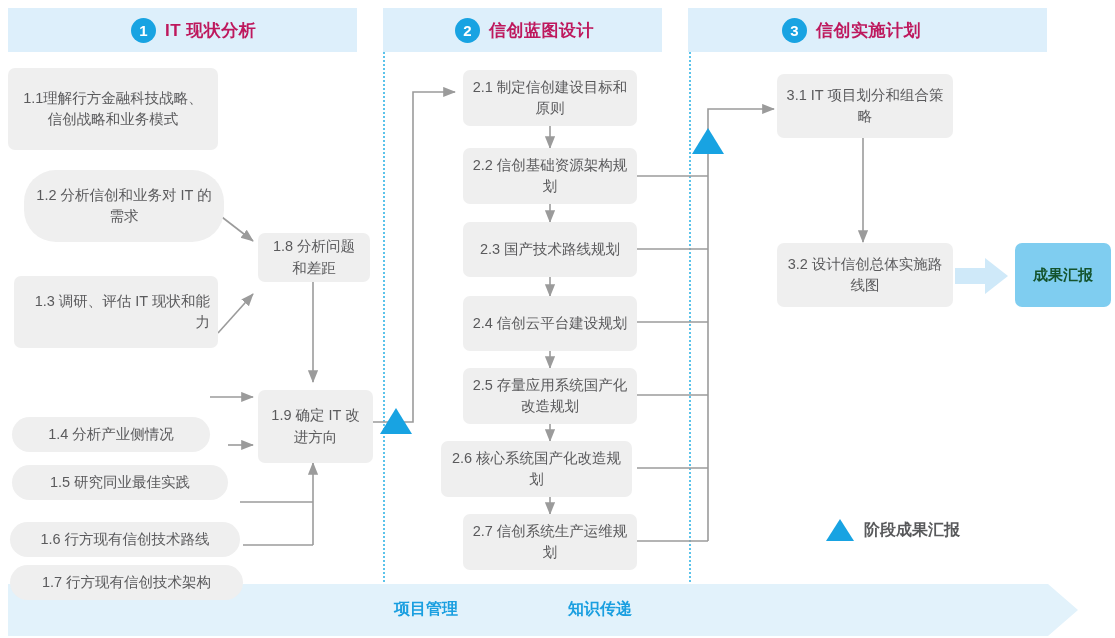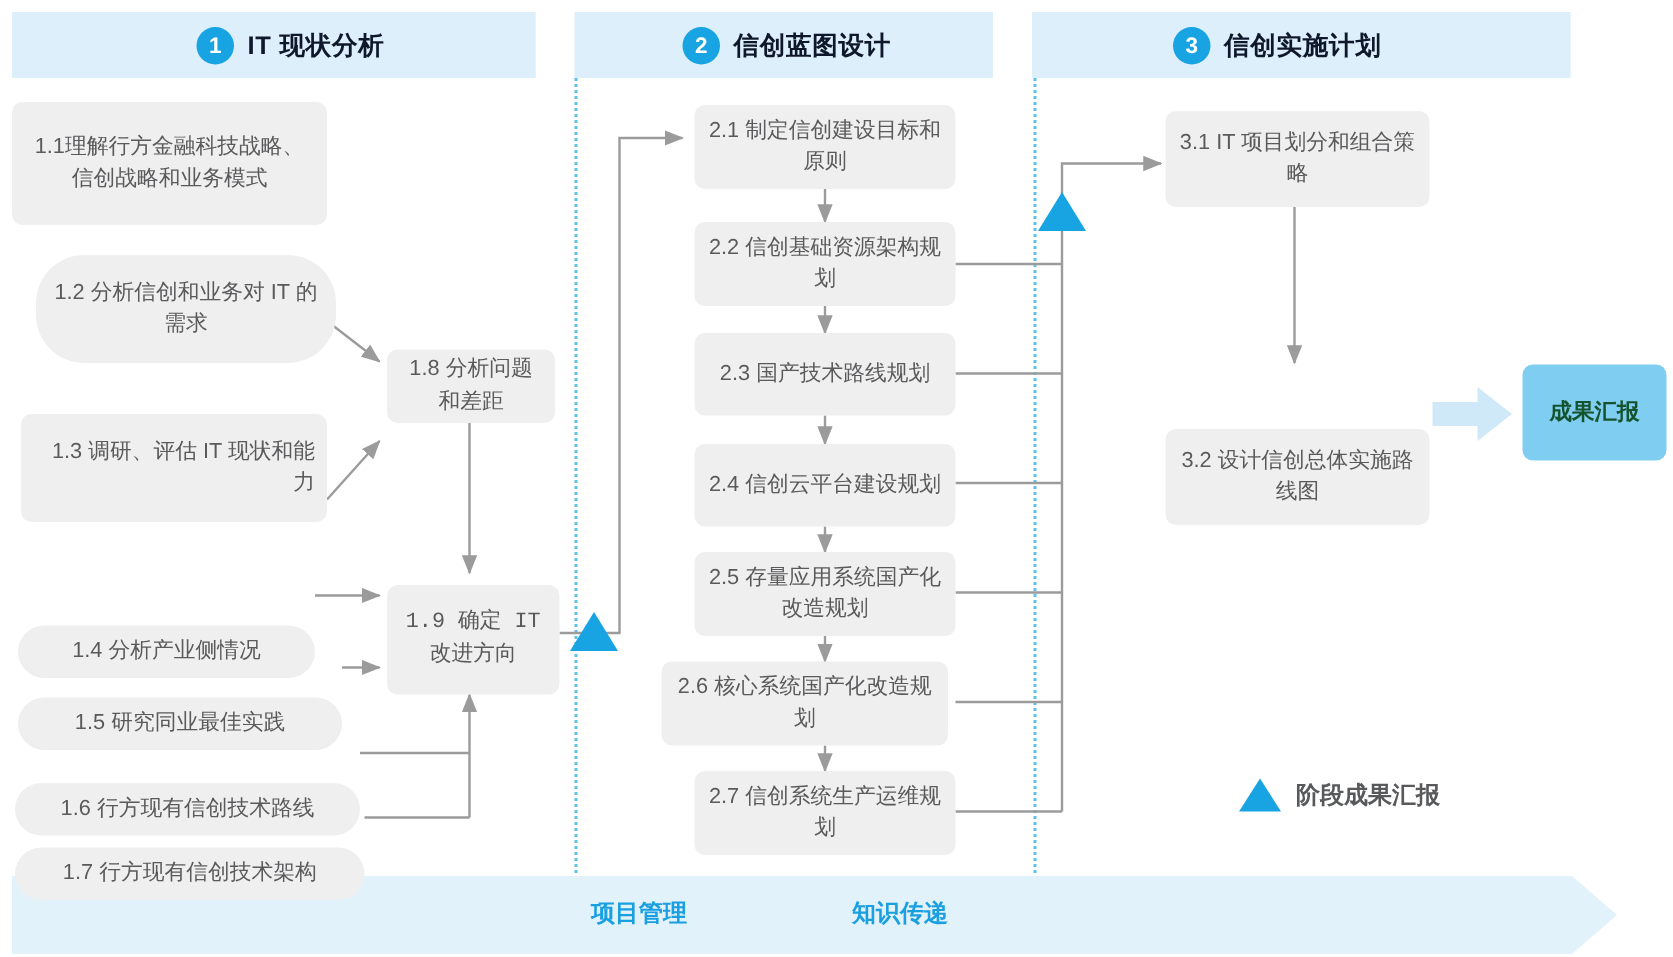--- a/index.html
+++ b/index.html
@@ -29,21 +29,21 @@
     pointer-events:none;
   }
   .phase-num{
     width:25px;height:25px;border-radius:50%;
     background:#18a3e2;color:#ffffff;
     font-size:15px;font-weight:bold;
     display:flex;align-items:center;justify-content:center;
     line-height:1;
   }
   .phase-text{
-    color:#0f172a;font-size:17px;font-weight:bold;
+    color:#be185d;font-size:17px;font-weight:bold;
     letter-spacing:.5px;white-space:nowrap;
   }
   
   .divider{
     position:absolute;width:0;
     border-left:2px dotted #5bc3ea;
   }
   
   .box{
     position:absolute;
@@ -207,21 +207,21 @@
   </div>
   <div class="box pill" style="left:10px;top:485px;width:230px;height:35px;">
     <span>1.6 行方现有信创技术路线</span>
   </div>
   <div class="box pill" style="left:10px;top:528px;width:233px;height:35px;">
     <span>1.7 行方现有信创技术架构</span>
   </div>
   <div class="box" style="left:258px;top:233px;width:112px;height:49px;">
     <span>1.8 分析问题和差距</span>
   </div>
-  <div class="box" style="left:258px;top:390px;width:115px;height:73px;font-family:Liberation Mono, monospace;">
+  <div class="box" style="left:258px;top:390px;width:115px;height:73px;">
     <span>1.9 确定 IT 改进方向</span>
   </div>
 
   <div class="box" style="left:463px;top:70px;width:174px;height:56px;">
     <span>2.1 制定信创建设目标和原则</span>
   </div>
   <div class="box" style="left:463px;top:148px;width:174px;height:56px;">
     <span>2.2 信创基础资源架构规划</span>
   </div>
   <div class="box" style="left:463top;top:222px;width:174px;height:55px;left:463px;">
@@ -236,21 +236,21 @@
   <div class="box" style="left:441px;top:441px;width:191px;height:56px;">
     <span>2.6 核心系统国产化改造规划</span>
   </div>
   <div class="box" style="left:463px;top:514px;width:174px;height:56px;align-items:center;">
     <span>2.7 信创系统生产运维规划</span>
   </div>
 
   <div class="box" style="left:777px;top:74px;width:176px;height:64px;">
     <span>3.1 IT 项目划分和组合策略</span>
   </div>
-  <div class="box" style="left:777px;top:243px;width:176px;height:64px;margin-top:43px;">
+  <div class="box" style="left:777px;top:243px;width:176px;height:64px;">
     <span>3.2 设计信创总体实施路线图</span>
   </div>
 
   <div class="result-chip" style="left:1015px;top:243px;width:96px;height:64px;">
     <span>成果汇报</span>
   </div>
 
   <div class="milestone" style="left:380px;top:408px;"></div>
   <div class="milestone" style="left:692px;top:128px;"></div>
 

